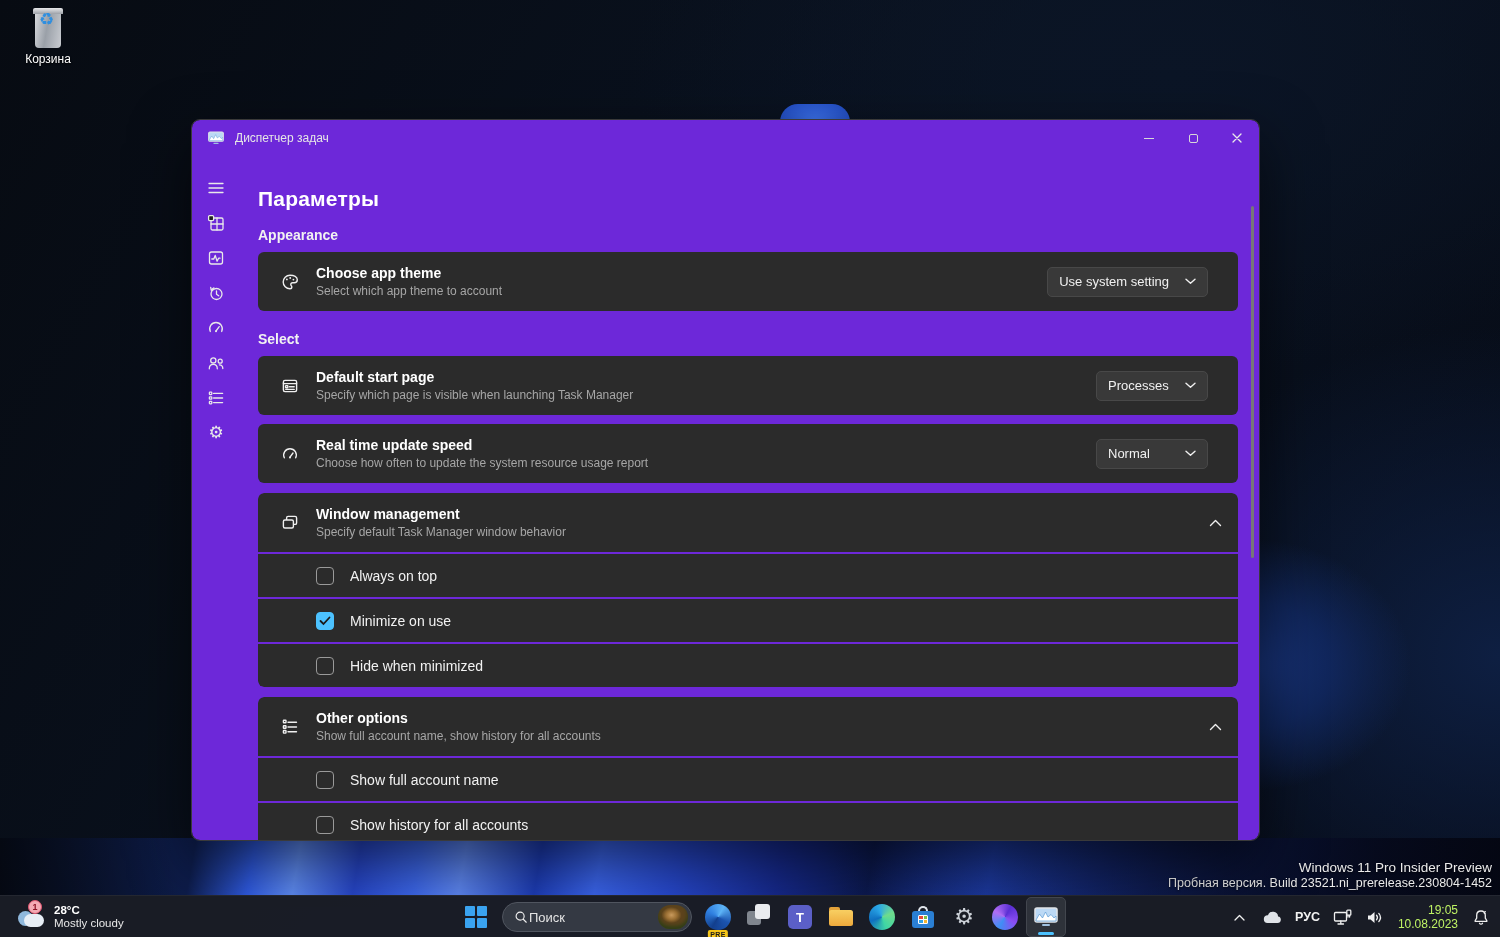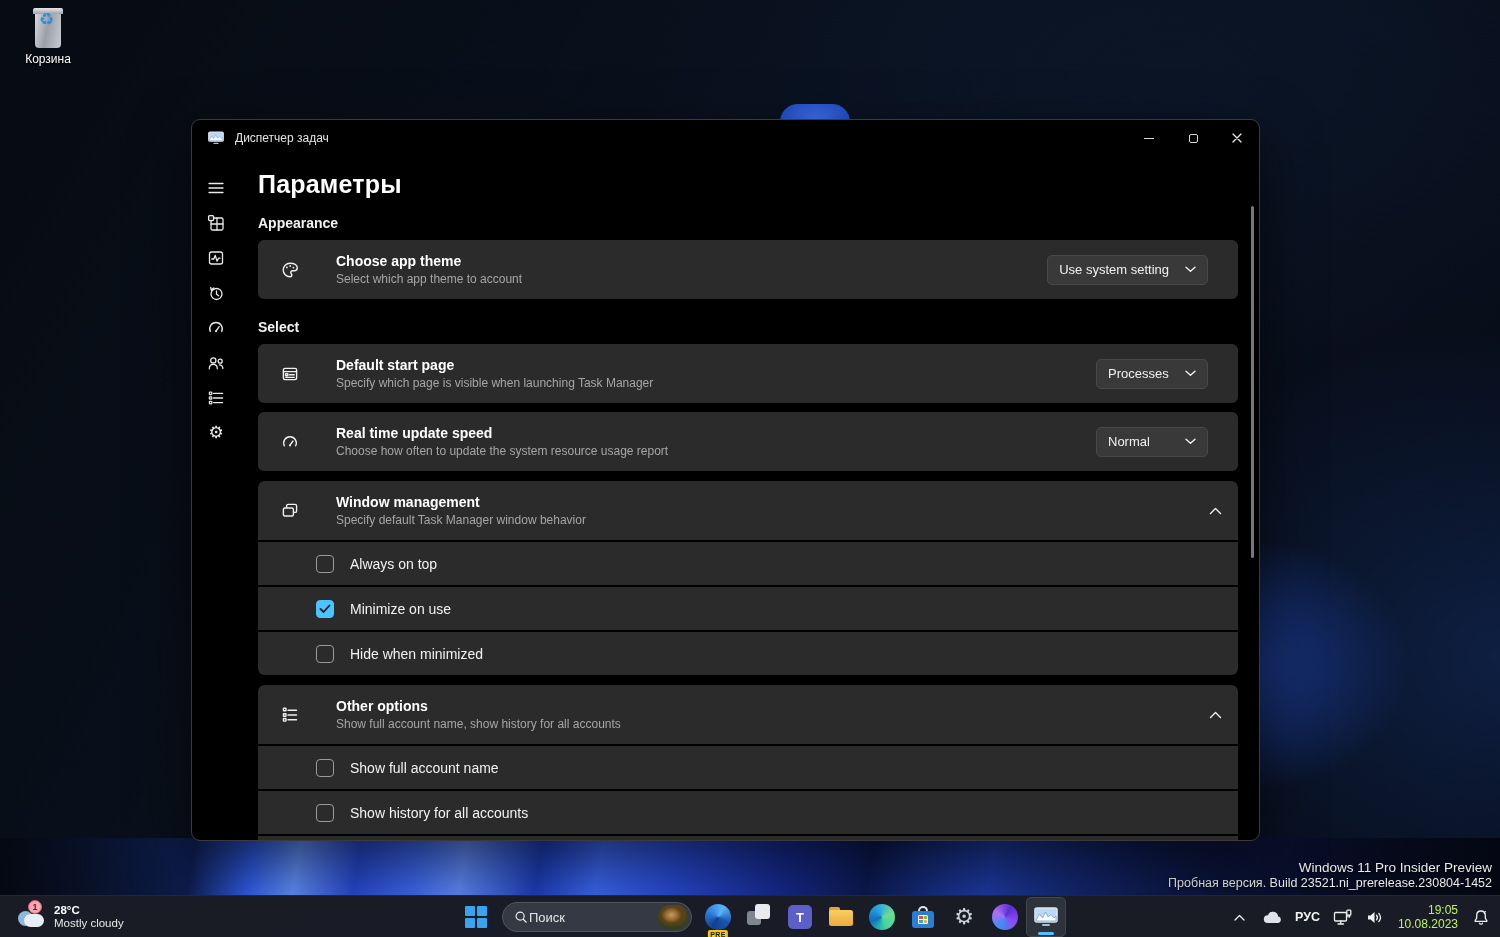--- a/index.html
+++ b/index.html
@@ -35,45 +35,45 @@
   .desktop-icon { position:absolute; left:16px; top:8px; width:64px; text-align:center; z-index:2; }
   .bin { width:34px; height:40px; margin:0 auto; position:relative; }
   .bin .lid { position:absolute; top:0; left:2px; right:2px; height:6px; background:linear-gradient(#e8e8ea,#9da1a8); border-radius:2px 2px 0 0; }
   .bin .body { position:absolute; top:6px; left:4px; right:4px; bottom:0; background:linear-gradient(100deg,#d7d9dd 0%,#9aa0a8 45%,#c9ccd1 100%); border-radius:0 0 4px 4px; }
   .bin .recycle { position:absolute; top:12px; left:50%; transform:translateX(-50%); width:0; height:0; color:#2f8fe0; font-size:17px; line-height:0; }
   .bin .recycle::before { content:"♻"; position:absolute; left:-9px; top:0; }
   .desktop-icon .label { margin-top:4px; font-size:12px; text-shadow:0 1px 2px #000; color:#fff; }
 
   
   .window { position:absolute; left:192px; top:120px; width:1067px; height:720px; z-index:3;
-    background:#000000; border-radius:8px; outline:1px solid #3a3a3a;
+    background:#6d28d9; border-radius:8px; outline:1px solid #3a3a3a;
     box-shadow:0 22px 60px rgba(0,0,0,.6); overflow:hidden; display:flex; flex-direction:column; }
   .titlebar { height:36px; flex:0 0 36px; display:flex; align-items:center; padding-left:16px; position:relative; }
   .titlebar .app-title { font-size:12px; color:#e6e6e6; margin-left:11px; }
   .win-controls { position:absolute; right:0; top:0; height:36px; display:flex; }
   .win-btn { width:44px; height:36px; display:flex; align-items:center; justify-content:center; color:#d8d8d8; }
   .glyph-min { width:10px; height:1px; background:#d8d8d8; }
   .glyph-max { width:9px; height:9px; border:1px solid #d8d8d8; border-radius:2px; }
 
   .win-body { flex:1; display:flex; position:relative; }
 
   
   .sidebar { width:48px; flex:0 0 48px; display:flex; flex-direction:column; align-items:center; padding-top:14px; position:relative; }
   .nav-icn { width:34px; height:35px; display:flex; align-items:center; justify-content:center; border-radius:4px; color:#e9e9e9; }
   .nav-icn svg { display:block; }
   .nav-icn.gear-glyph { font-size:17px; color:#e9e9e9; }
 
   
   .content { flex:1; padding:10px 21px 0 18px; position:relative; }
-  .page-title { font-size:25px; font-weight:700; color:#fff; margin-top:4px; letter-spacing:.2px; }
+  .page-title { font-size:21px; font-weight:700; color:#fff; margin-top:21px; letter-spacing:.2px; }
   .sec-label { font-size:14px; font-weight:700; color:#f2f2f2; margin-top:20px; }
   .sec-label.first { margin-top:16px; }
 
   .card { background:#2b2b2b; border-radius:6px; margin-top:9px; position:relative; }
-  .card-head { height:59px; display:flex; align-items:center; padding-left:22px; position:relative;gap:20px; }
+  .card-head { height:59px; display:flex; align-items:center; padding-left:22px; position:relative; }
   .card-ic { width:20px; display:flex; justify-content:center; color:#f0f0f0; }
   .card-txt { margin-left:16px; }
   .card-title { font-size:14px; font-weight:700; color:#fff; }
   .card-sub { font-size:12px; color:#a6a6a6; margin-top:3px; }
 
   .dropdown { position:absolute; right:30px; top:50%; transform:translateY(-50%);
     min-width:112px; height:30px; background:#393939; border:1px solid #484848; border-radius:5px;
     display:flex; align-items:center; justify-content:space-between; padding:0 11px; gap:16px;
     font-size:13px; color:#f0f0f0; }
   .chev-up { position:absolute; right:16px; top:50%; transform:translateY(-50%); color:#e6e6e6; }

